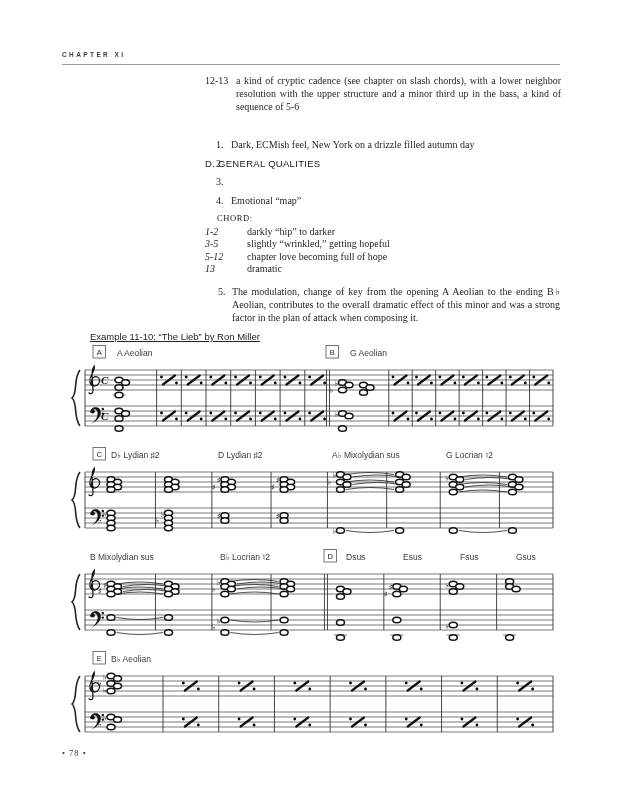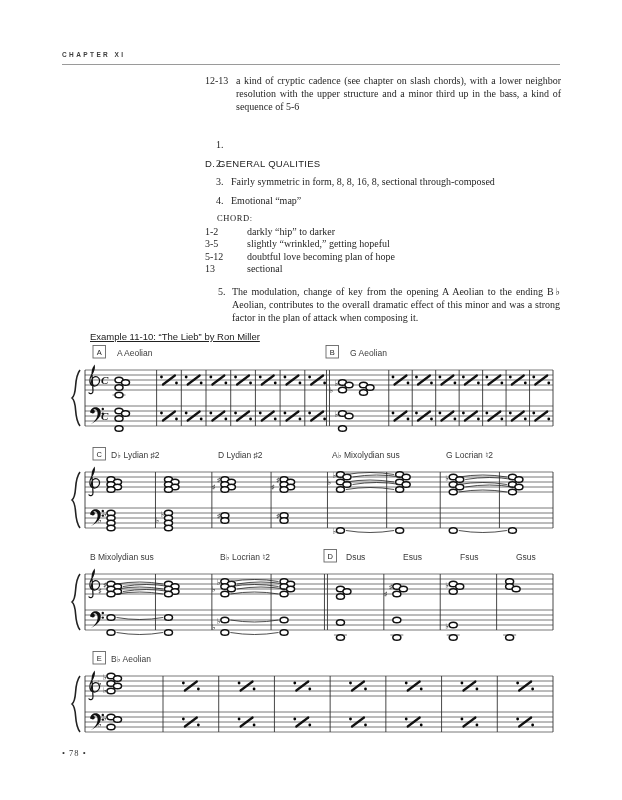--- a/index.html
+++ b/index.html
@@ -27,21 +27,21 @@
     font-family:"Liberation Sans","DejaVu Sans",sans-serif;
     font-size:9.5px; letter-spacing:0.3px; color:#222;margin-top:37px;
   }
   .qualities { position:absolute; left:216px; top:138px; width:344px; font-size:10px; }
   .qitem { display:flex; line-height:13px; margin-bottom:5.6px; }
   .qnum { flex:none; width:15px; }
 
   .chordlbl { position:absolute; left:205px; top:213px; font-size:8.5px; letter-spacing:0.6px; color:#222;margin-left:12px; }
   .chordmap { position:absolute; left:205px; top:226px; font-size:10px; }
   .crow { display:flex; line-height:12.4px; }
-  .crange { flex:none; width:42px; }
+  .crange { flex:none; width:42px;font-style:italic; }
 
   .b5 { left:218px; top:285px; width:342px; }
   .b5 .num { width:14px; }
 
   .caption {
     position:absolute; left:90px; top:331px;
     font-family:"Liberation Sans","DejaVu Sans",sans-serif;
     font-size:9.5px; color:#222;text-decoration:underline;
   }
 
@@ -74,52 +74,52 @@
   <div class="hang b1213">
     <div class="num">12-13</div>
     <div class="txt">a kind of cryptic cadence (see chapter on slash chords), with a lower neighbor resolution with the upper structure and a minor third up in the bass, a kind of sequence of 5-6</div>
   </div>
 
   <div class="dheading">D. GENERAL QUALITIES</div>
 
   <div class="qualities">
     <div class="qitem">
       <span class="qnum">1.</span>
+      <span class="qtxt">Dark, ECMish feel, New York on a drizzle filled autumn day</span>
     </div>
     <div class="qitem">
       <span class="qnum">2.</span>
     </div>
     <div class="qitem">
       <span class="qnum">3.</span>
-      <span class="qtxt">Fairly symmetric in form, 8, 8, 16, 8, sectional through-composed</span>
     </div>
     <div class="qitem">
       <span class="qnum">4.</span>
       <span class="qtxt">Emotional “map”</span>
     </div>
   </div>
 
   <div class="chordlbl">CHORD:</div>
 
   <div class="chordmap">
     <div class="crow">
       <span class="crange">1-2</span>
       <span class="cdesc">darkly “hip” to darker</span>
     </div>
     <div class="crow">
       <span class="crange">3-5</span>
       <span class="cdesc">slightly “wrinkled,” getting hopeful</span>
     </div>
     <div class="crow">
       <span class="crange">5-12</span>
-      <span class="cdesc">doubtful love becoming plan of hope</span>
+      <span class="cdesc">chapter love becoming full of hope</span>
     </div>
     <div class="crow">
       <span class="crange">13</span>
-      <span class="cdesc">sectional</span>
+      <span class="cdesc">dramatic</span>
     </div>
   </div>
 
   <div class="hang b5">
     <div class="num">5.</div>
     <div class="txt">The modulation, change of key from the opening A Aeolian to the ending B♭ Aeolian, contributes to the overall dramatic effect of this minor and was a strong factor in the plan of attack when composing it.</div>
   </div>
 
   <div class="caption">Example 11-10: “The Lieb” by Ron Miller</div>
 

